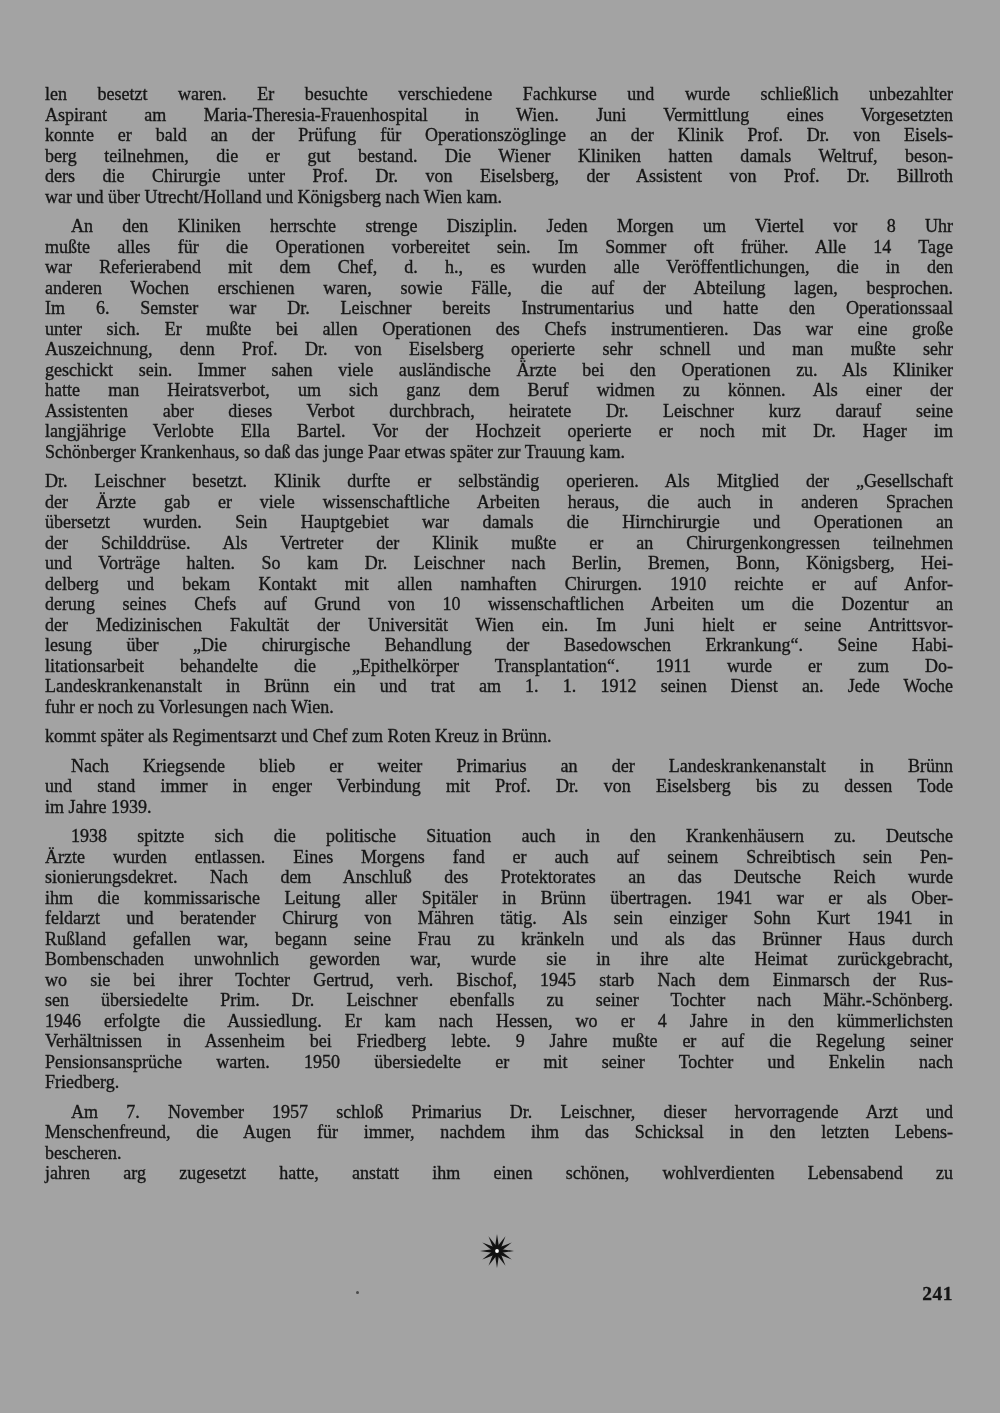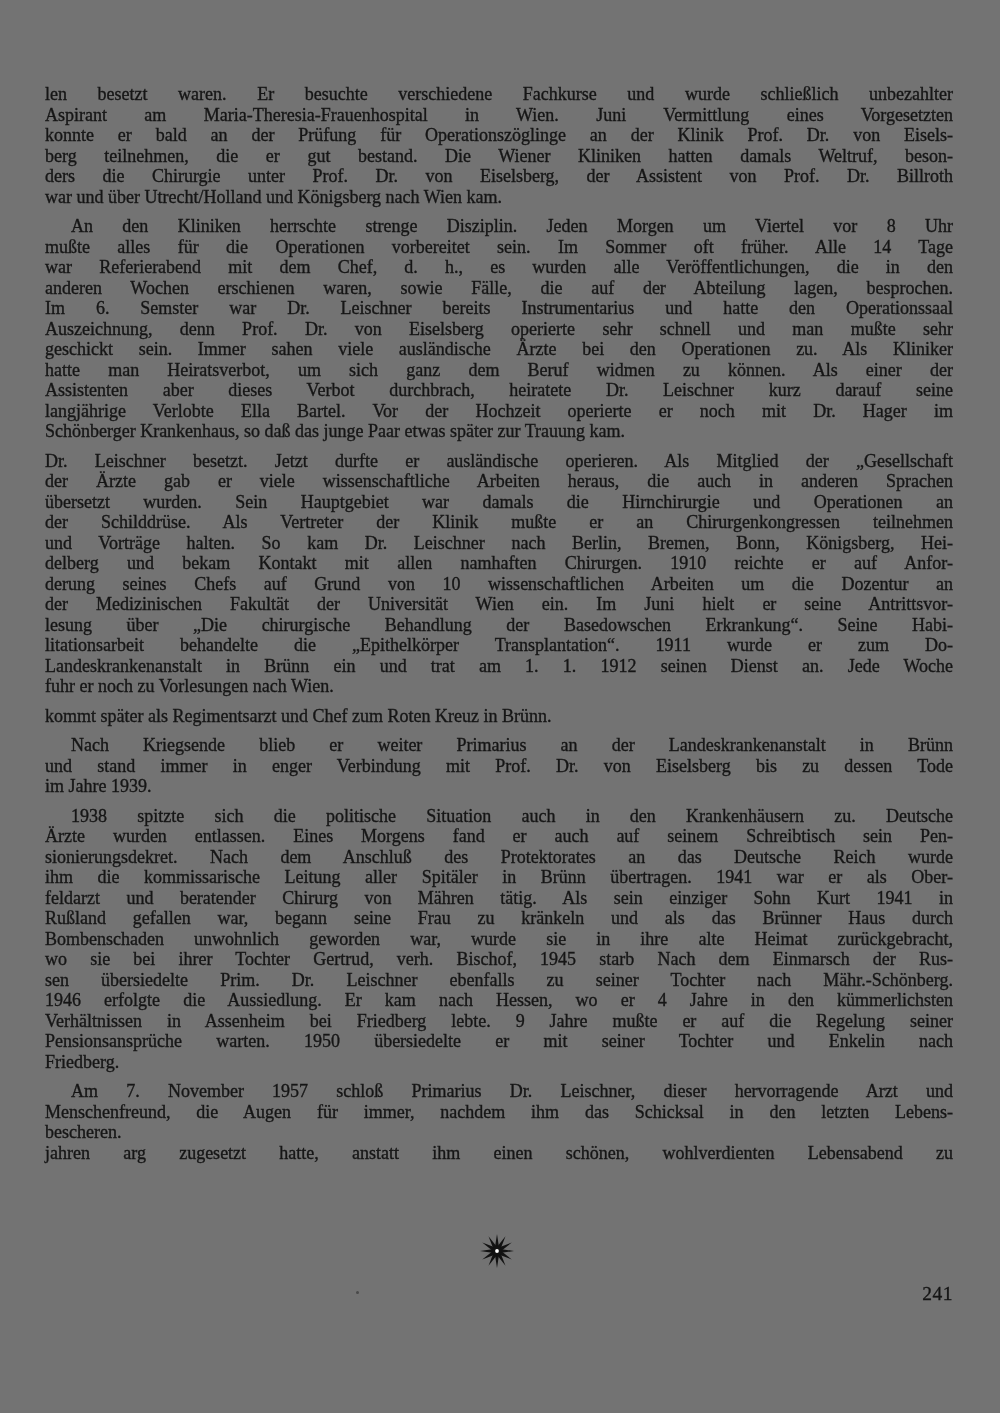--- a/index.html
+++ b/index.html
@@ -1,20 +1,20 @@
 <!DOCTYPE html>
 <html><head>
 <meta charset="utf-8">
 <style>
   html, body { margin: 0; padding: 0; background: #ffffff; }
   .page {
     position: relative;
     width: 1000px;
     height: 1413px;
-    background: #737373;
+    background: #a3a3a3;
     overflow: hidden;
     font-family: "Liberation Serif", "DejaVu Serif", serif;
     color: #161616;
   }
   .text-block {
     position: absolute;
     left: 45px;
     top: 84px;
     width: 908px;
     font-size: 18px;
@@ -34,21 +34,21 @@
     left: 479px;
     top: 1233px;
     width: 36px;
     height: 36px;
   }
   .page-number {
     position: absolute;
     top: 1283px;
     right: 47px;
     font-size: 19.5px;
-    font-weight: normal;
+    font-weight: bold;
     letter-spacing: 0.5px;
     font-family: "Liberation Serif", "DejaVu Serif", serif;
     color: #141414;
     -webkit-text-stroke: 0.3px #141414;
   }
   .speck {
     position: absolute;
     left: 356px;
     top: 1291px;
     width: 3px;
@@ -70,29 +70,30 @@
         <div class="line">berg teilnehmen, die er gut bestand. Die Wiener Kliniken hatten damals Weltruf, beson-</div>
         <div class="line">ders die Chirurgie unter Prof. Dr. von Eiselsberg, der Assistent von Prof. Dr. Billroth</div>
         <div class="line lastline">war und über Utrecht/Holland und Königsberg nach Wien kam.</div>
       </div>
       <div class="para">
         <div class="line indent">An den Kliniken herrschte strenge Disziplin. Jeden Morgen um Viertel vor 8 Uhr</div>
         <div class="line">mußte alles für die Operationen vorbereitet sein. Im Sommer oft früher. Alle 14 Tage</div>
         <div class="line">war Referierabend mit dem Chef, d. h., es wurden alle Veröffentlichungen, die in den</div>
         <div class="line">anderen Wochen erschienen waren, sowie Fälle, die auf der Abteilung lagen, besprochen.</div>
         <div class="line">Im 6. Semster war Dr. Leischner bereits Instrumentarius und hatte den Operationssaal</div>
+        <div class="line">unter sich. Er mußte bei allen Operationen des Chefs instrumentieren. Das war eine große</div>
         <div class="line">Auszeichnung, denn Prof. Dr. von Eiselsberg operierte sehr schnell und man mußte sehr</div>
         <div class="line">geschickt sein. Immer sahen viele ausländische Ärzte bei den Operationen zu. Als Kliniker</div>
         <div class="line">hatte man Heiratsverbot, um sich ganz dem Beruf widmen zu können. Als einer der</div>
         <div class="line">Assistenten aber dieses Verbot durchbrach, heiratete Dr. Leischner kurz darauf seine</div>
         <div class="line">langjährige Verlobte Ella Bartel. Vor der Hochzeit operierte er noch mit Dr. Hager im</div>
         <div class="line lastline">Schönberger Krankenhaus, so daß das junge Paar etwas später zur Trauung kam.</div>
       </div>
       <div class="para">
-        <div class="line">Dr. Leischner besetzt. Jetzt durfte er ausländische operieren. Als Mitglied der „Gesellschaft</div>
+        <div class="line">Dr. Leischner besetzt. Klinik durfte er selbständig operieren. Als Mitglied der „Gesellschaft</div>
         <div class="line">der Ärzte gab er viele wissenschaftliche Arbeiten heraus, die auch in anderen Sprachen</div>
         <div class="line">übersetzt wurden. Sein Hauptgebiet war damals die Hirnchirurgie und Operationen an</div>
         <div class="line">der Schilddrüse. Als Vertreter der Klinik mußte er an Chirurgenkongressen teilnehmen</div>
         <div class="line">und Vorträge halten. So kam Dr. Leischner nach Berlin, Bremen, Bonn, Königsberg, Hei-</div>
         <div class="line">delberg und bekam Kontakt mit allen namhaften Chirurgen. 1910 reichte er auf Anfor-</div>
         <div class="line">derung seines Chefs auf Grund von 10 wissenschaftlichen Arbeiten um die Dozentur an</div>
         <div class="line">der Medizinischen Fakultät der Universität Wien ein. Im Juni hielt er seine Antrittsvor-</div>
         <div class="line">lesung über „Die chirurgische Behandlung der Basedowschen Erkrankung“. Seine Habi-</div>
         <div class="line">litationsarbeit behandelte die „Epithelkörper Transplantation“. 1911 wurde er zum Do-</div>
         <div class="line">Landeskrankenanstalt in Brünn ein und trat am 1. 1. 1912 seinen Dienst an. Jede Woche</div>

